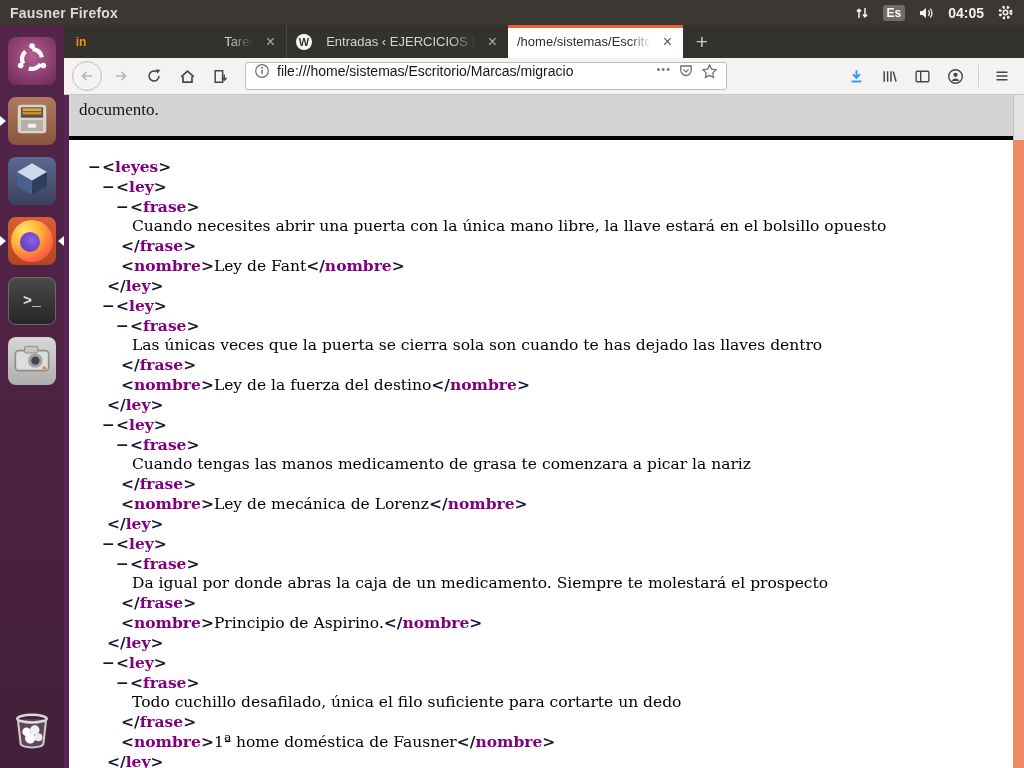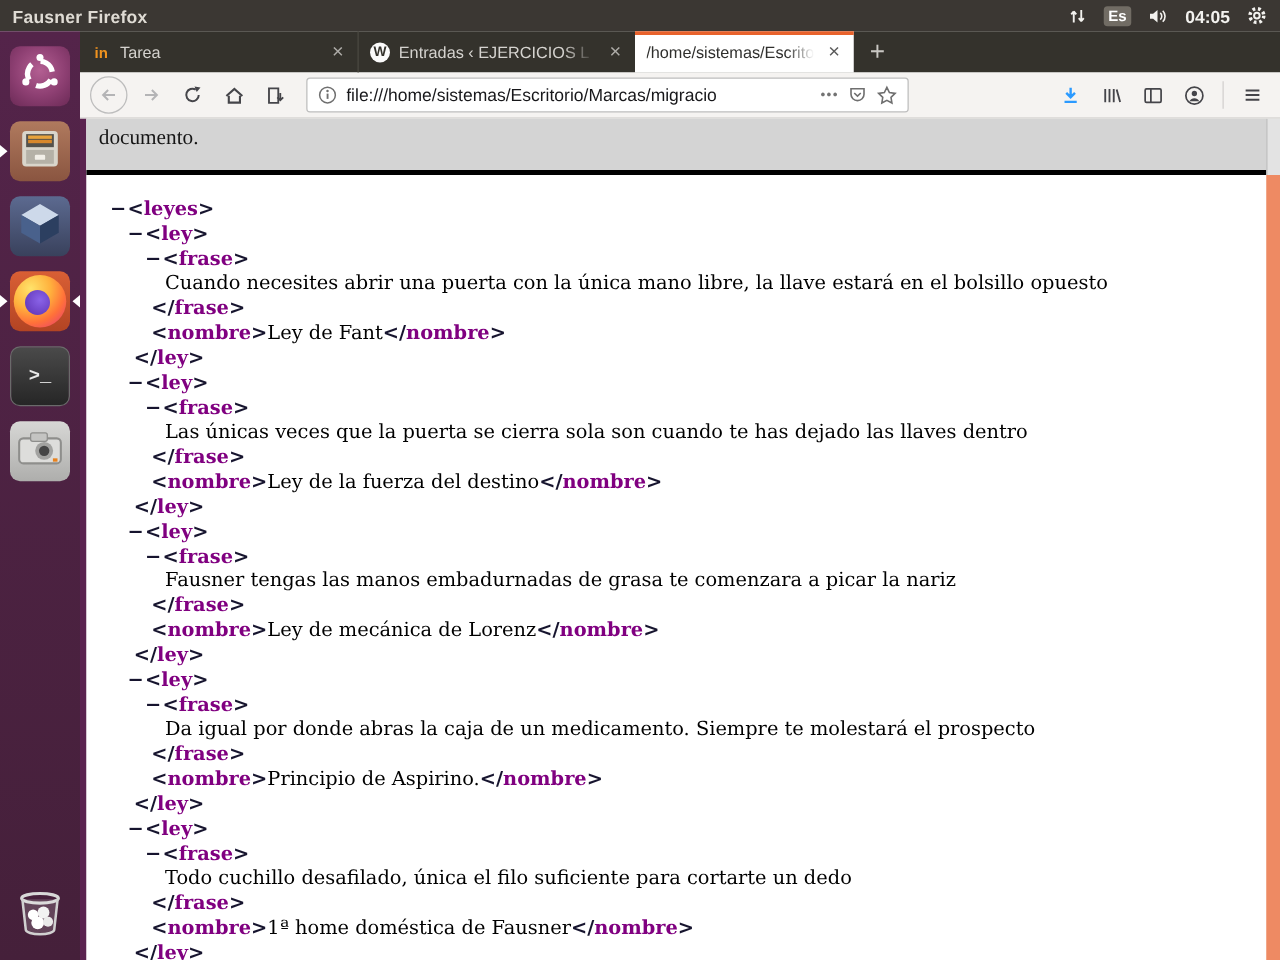--- a/index.html
+++ b/index.html
@@ -44,39 +44,39 @@
 
   
   .fxwin{flex:1;display:flex;flex-direction:column;min-width:0;}
 
   .tabbar{height:33px;background:#34322c;display:flex;align-items:stretch;flex:none;}
   .tab{width:222px;display:flex;align-items:center;gap:7px;padding:0 9px;color:#d5d3cf;
        font-size:13px;position:relative;flex:none;}
   .tab + .tab{border-left:1px solid #4a4840;}
   .tab-title{flex:1;overflow:hidden;white-space:nowrap;
              -webkit-mask-image:linear-gradient(to right,#000 82%,transparent 98%);
-             mask-image:linear-gradient(to right,#000 82%,transparent 98%);}
+             mask-image:linear-gradient(to right,#000 82%,transparent 98%);text-align:right;}
   .tab-close{color:#aeaca8;font-size:16px;line-height:16px;padding:0 2px;}
   .tab.active{width:175px;background:#fff;color:#2f2f2d;border-left:none;}
   .tab.active .tab-close{color:#5a5a5a;}
   .tab.active::before{content:'';position:absolute;top:0;left:0;right:0;height:3px;background:var(--accent);}
   .fav{width:16px;height:16px;flex:none;display:flex;align-items:center;justify-content:center;}
   .fav-in{color:#f0931f;font-weight:800;font-size:12px;font-style:normal;}
   .fav-wp{background:#fbfbfb;color:#34322c;border-radius:50%;font-weight:bold;font-size:11px;}
   .newtab{width:38px;display:flex;align-items:center;justify-content:center;color:#c9c7c3;
           font-size:21px;font-weight:300;}
 
   .toolbar{height:37px;background:#f5f3f1;border-bottom:1px solid #c9c7c5;display:flex;
            align-items:center;padding:0 8px;gap:5px;flex:none;}
   .tbtn{width:28px;height:28px;border-radius:3px;display:flex;align-items:center;justify-content:center;
         color:#45454a;flex:none;}
   .tbtn.disabled{color:#b4b4b6;}
   .btn-back{border:1px solid #bdbdbd;border-radius:50%;width:30px;height:30px;}
   .urlbar{width:482px;height:28px;background:#fff;border:1px solid #bdbdbd;border-radius:3px;
-          margin-left:6px;display:flex;align-items:center;padding:0 8px;gap:7px;flex:none;}
+          margin-left:6px;display:flex;padding:0 8px;gap:7px;flex:none;}
   .url-text{flex:1;font-size:14px;color:#17171a;white-space:nowrap;overflow:hidden;
             -webkit-mask-image:linear-gradient(to right,#000 84%,transparent 98%);
             mask-image:linear-gradient(to right,#000 84%,transparent 98%);}
   .url-dots{color:#737373;font-size:11px;letter-spacing:1px;}
   .gray-ic{color:#6f6f6f;display:flex;}
   .tb-spacer{flex:1;}
   .tb-sep{width:1px;height:22px;background:#d2d0ce;margin:0 4px;}
 
   
   .content{flex:1;position:relative;background:#fff;border-left:5px solid #5b2350;overflow:hidden;}
@@ -311,21 +311,21 @@
             <div class="xline" style="padding-left: 33px;"><span class="xbr">&lt;</span><span class="xtag" style="color: rgb(128, 0, 128);">nombre</span><span class="xbr">&gt;</span><span class="xtext">Ley de Fant</span><span class="xbr">&lt;/</span><span class="xtag" style="color: rgb(128, 0, 128);">nombre</span><span class="xbr">&gt;</span></div>
             <div class="xline" style="padding-left: 19px;"><span class="xbr">&lt;/</span><span class="xtag" style="color: rgb(128, 0, 128);">ley</span><span class="xbr">&gt;</span></div>
             <div class="xline" style="padding-left: 14px;"><span class="xminus">−</span><span class="xbr">&lt;</span><span class="xtag" style="color: rgb(128, 0, 128);">ley</span><span class="xbr">&gt;</span></div>
             <div class="xline" style="padding-left: 28px;"><span class="xminus">−</span><span class="xbr">&lt;</span><span class="xtag" style="color: rgb(128, 0, 128);">frase</span><span class="xbr">&gt;</span></div>
             <div class="xline" style="padding-left: 44px;"><span class="xtext">Las únicas veces que la puerta se cierra sola son cuando te has dejado las llaves dentro</span></div>
             <div class="xline" style="padding-left: 33px;"><span class="xbr">&lt;/</span><span class="xtag" style="color: rgb(128, 0, 128);">frase</span><span class="xbr">&gt;</span></div>
             <div class="xline" style="padding-left: 33px;"><span class="xbr">&lt;</span><span class="xtag" style="color: rgb(128, 0, 128);">nombre</span><span class="xbr">&gt;</span><span class="xtext">Ley de la fuerza del destino</span><span class="xbr">&lt;/</span><span class="xtag" style="color: rgb(128, 0, 128);">nombre</span><span class="xbr">&gt;</span></div>
             <div class="xline" style="padding-left: 19px;"><span class="xbr">&lt;/</span><span class="xtag" style="color: rgb(128, 0, 128);">ley</span><span class="xbr">&gt;</span></div>
             <div class="xline" style="padding-left: 14px;"><span class="xminus">−</span><span class="xbr">&lt;</span><span class="xtag" style="color: rgb(128, 0, 128);">ley</span><span class="xbr">&gt;</span></div>
             <div class="xline" style="padding-left: 28px;"><span class="xminus">−</span><span class="xbr">&lt;</span><span class="xtag" style="color: rgb(128, 0, 128);">frase</span><span class="xbr">&gt;</span></div>
-            <div class="xline" style="padding-left: 44px;"><span class="xtext">Fausner tengas las manos embadurnadas de grasa te comenzara a picar la nariz</span></div>
+            <div class="xline" style="padding-left: 44px;"><span class="xtext">Cuando tengas las manos medicamento de grasa te comenzara a picar la nariz</span></div>
             <div class="xline" style="padding-left: 33px;"><span class="xbr">&lt;/</span><span class="xtag" style="color: rgb(128, 0, 128);">frase</span><span class="xbr">&gt;</span></div>
             <div class="xline" style="padding-left: 33px;"><span class="xbr">&lt;</span><span class="xtag" style="color: rgb(128, 0, 128);">nombre</span><span class="xbr">&gt;</span><span class="xtext">Ley de mecánica de Lorenz</span><span class="xbr">&lt;/</span><span class="xtag" style="color: rgb(128, 0, 128);">nombre</span><span class="xbr">&gt;</span></div>
             <div class="xline" style="padding-left: 19px;"><span class="xbr">&lt;/</span><span class="xtag" style="color: rgb(128, 0, 128);">ley</span><span class="xbr">&gt;</span></div>
             <div class="xline" style="padding-left: 14px;"><span class="xminus">−</span><span class="xbr">&lt;</span><span class="xtag" style="color: rgb(128, 0, 128);">ley</span><span class="xbr">&gt;</span></div>
             <div class="xline" style="padding-left: 28px;"><span class="xminus">−</span><span class="xbr">&lt;</span><span class="xtag" style="color: rgb(128, 0, 128);">frase</span><span class="xbr">&gt;</span></div>
             <div class="xline" style="padding-left: 44px;"><span class="xtext">Da igual por donde abras la caja de un medicamento. Siempre te molestará el prospecto</span></div>
             <div class="xline" style="padding-left: 33px;"><span class="xbr">&lt;/</span><span class="xtag" style="color: rgb(128, 0, 128);">frase</span><span class="xbr">&gt;</span></div>
             <div class="xline" style="padding-left: 33px;"><span class="xbr">&lt;</span><span class="xtag" style="color: rgb(128, 0, 128);">nombre</span><span class="xbr">&gt;</span><span class="xtext">Principio de Aspirino.</span><span class="xbr">&lt;/</span><span class="xtag" style="color: rgb(128, 0, 128);">nombre</span><span class="xbr">&gt;</span></div>
             <div class="xline" style="padding-left: 19px;"><span class="xbr">&lt;/</span><span class="xtag" style="color: rgb(128, 0, 128);">ley</span><span class="xbr">&gt;</span></div>
             <div class="xline" style="padding-left: 14px;"><span class="xminus">−</span><span class="xbr">&lt;</span><span class="xtag" style="color: rgb(128, 0, 128);">ley</span><span class="xbr">&gt;</span></div>

